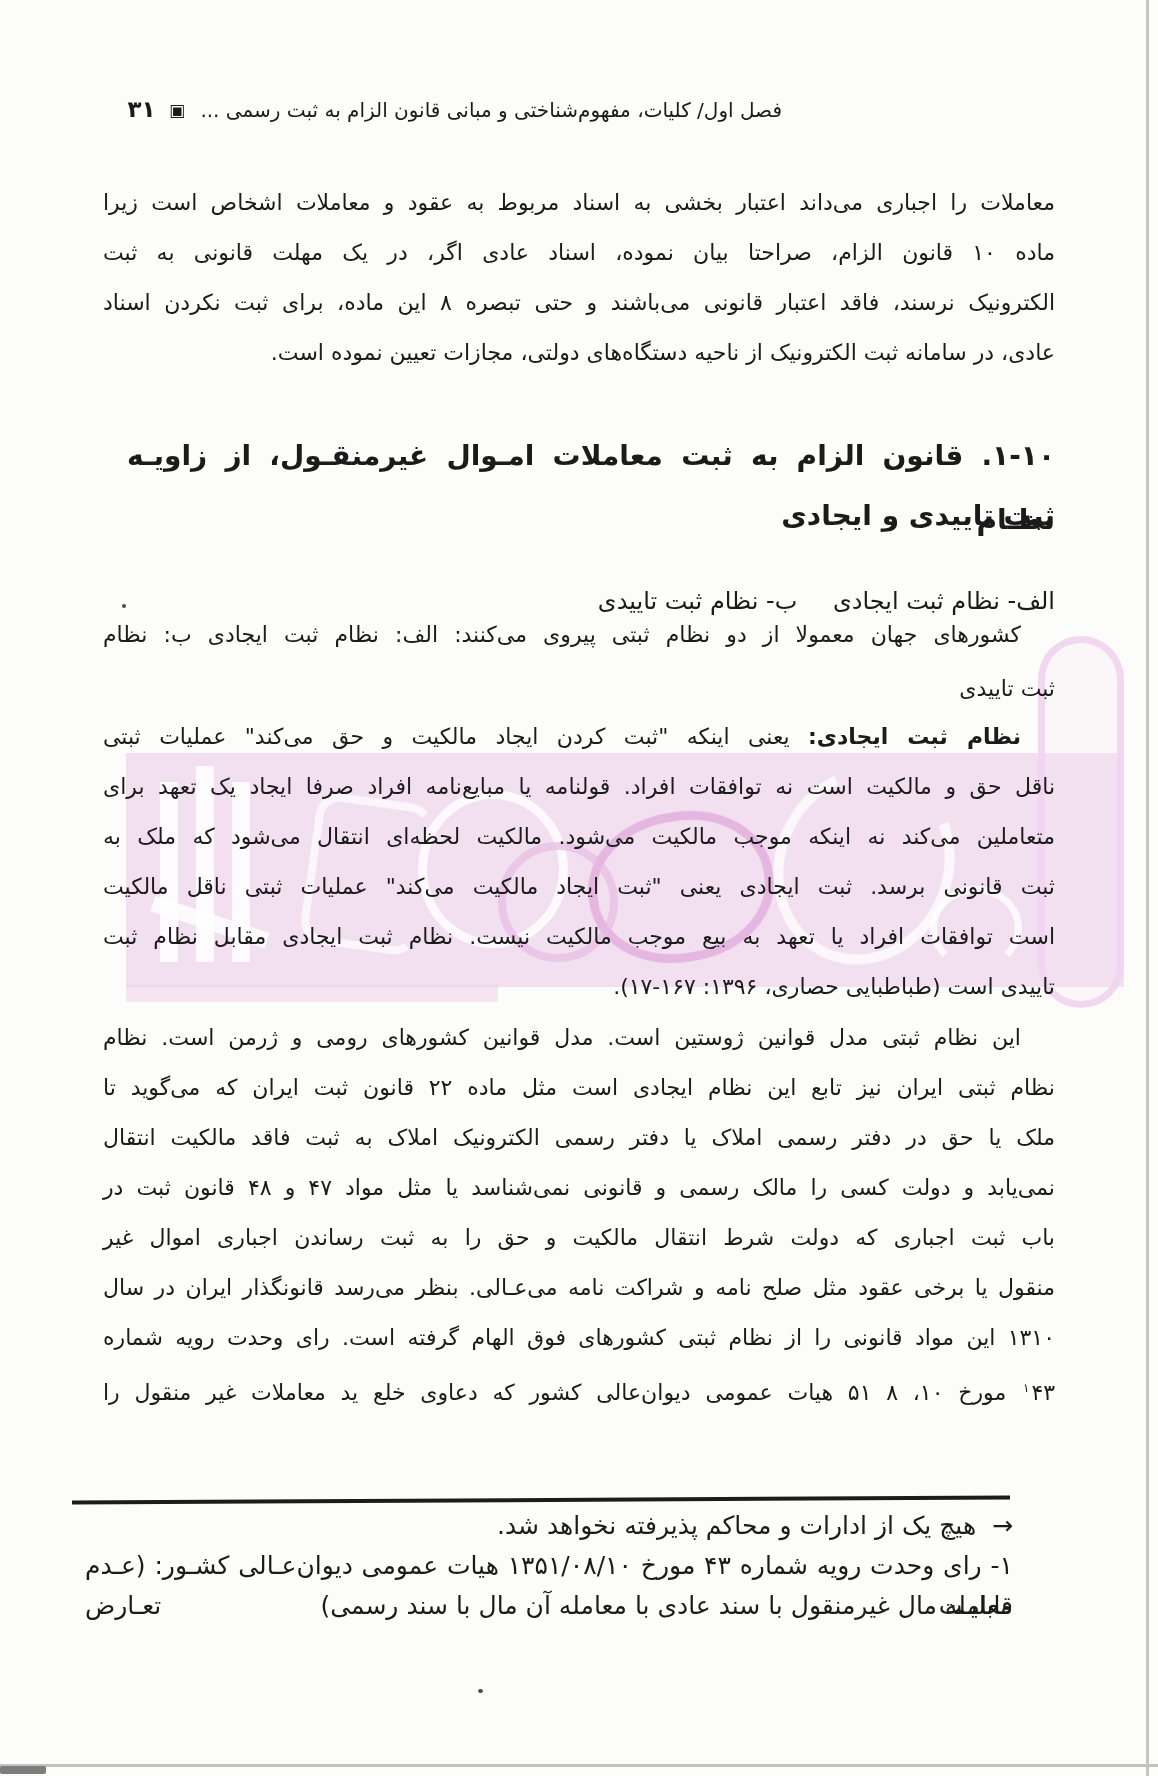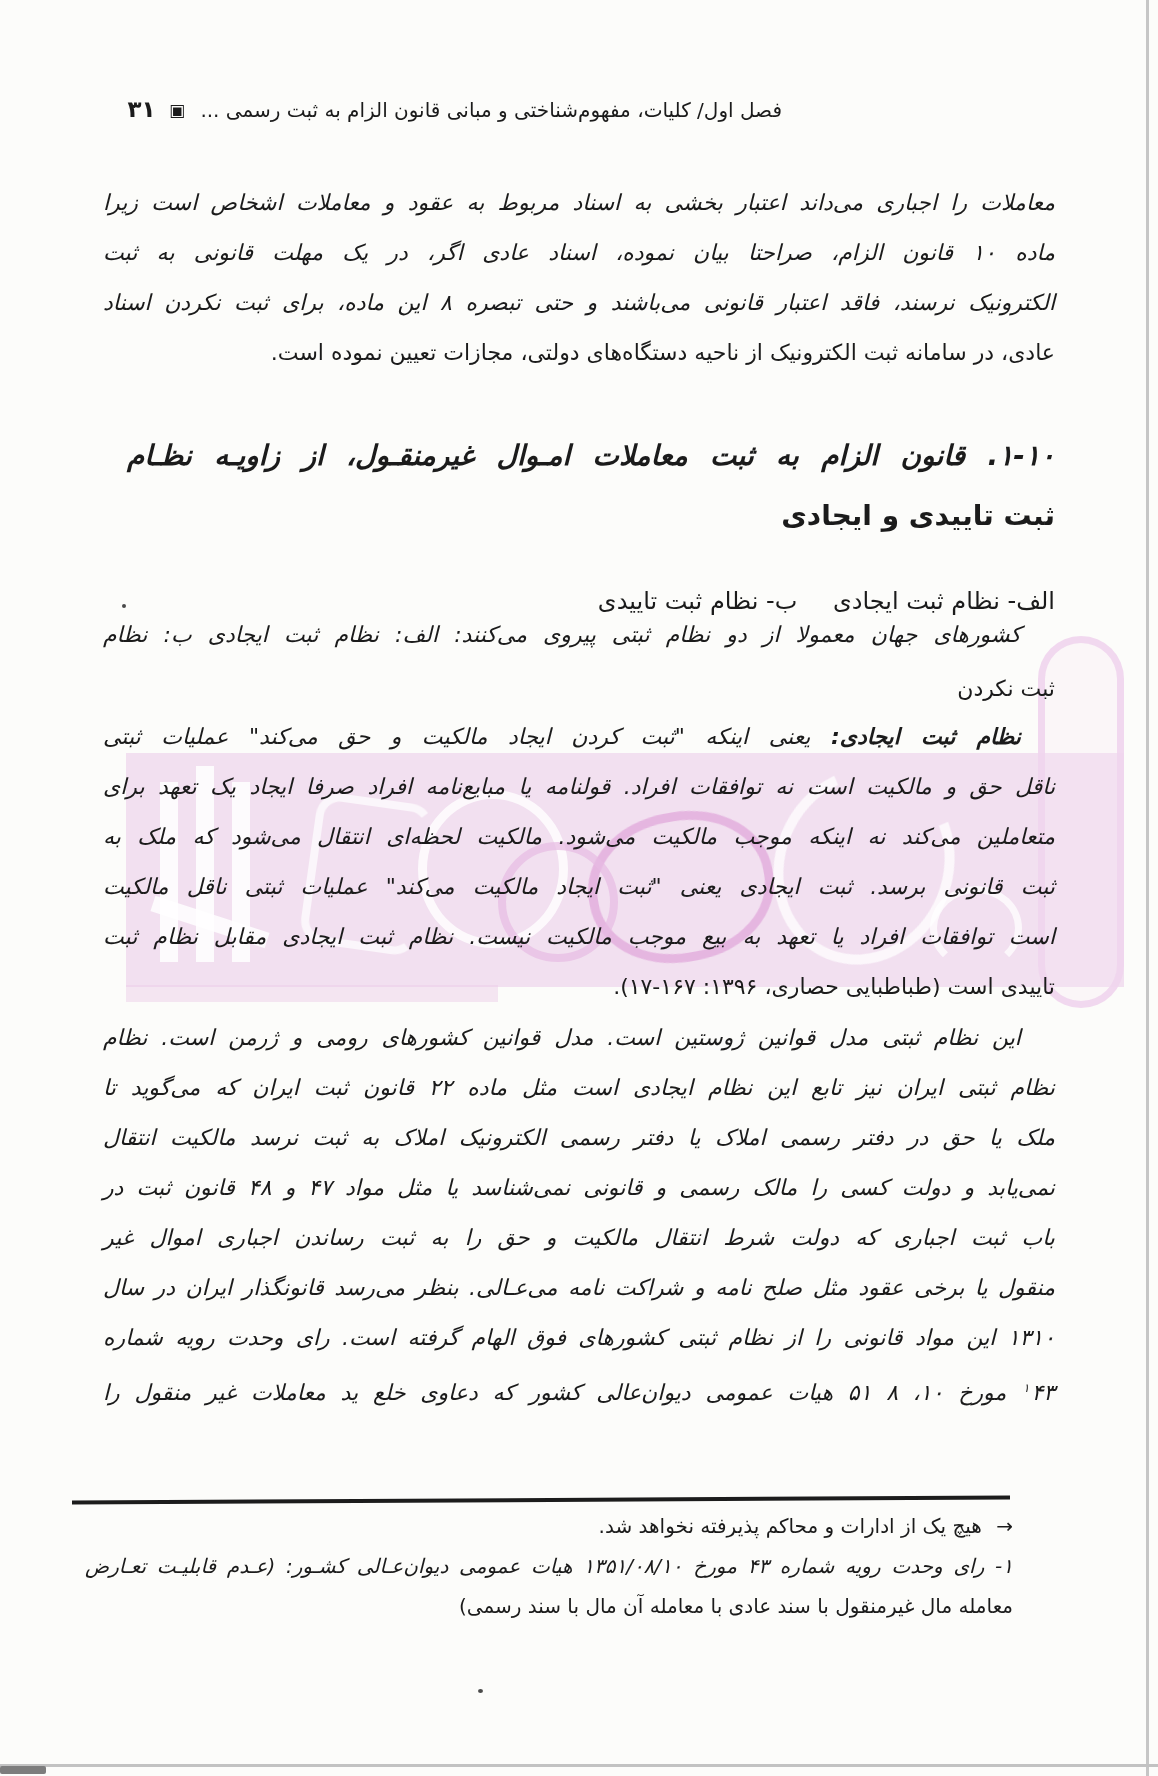--- a/index.html
+++ b/index.html
@@ -5,21 +5,21 @@
   html,body{margin:0;padding:0;background:#e9e9e9;}
   .page{
     position:relative;width:1158px;height:1776px;margin:0 auto;
     background:#fcfcfa;overflow:hidden;
     font-family:"DejaVu Sans",sans-serif;color:#1b1b1b;
   }
   
   .tblock{position:absolute;direction:rtl;z-index:2;}
   .line{height:50px;line-height:50px;white-space:normal;overflow:visible;}
   .h54{height:54px;line-height:54px;}
-  .jl{text-align:justify;text-align-last:justify;font-style:italic;}
+  .jl{text-align:justify;text-align-last:justify;}
   .rl{text-align:right;text-align-last:right;}
   .ind{padding-right:34px;}
   .body-size{font-size:22px;}
   .lead{font-weight:bold;}
   sup.fnref{font-size:12px;vertical-align:super;unicode-bidi:isolate;margin:0 2px;}
 
   .header{top:96px;left:132px;width:650px;font-size:20px;white-space:nowrap;text-align:left;}
   .header .pgbox{display:inline-block;margin:0 9px 0 7px;font-size:17px;transform:translateY(-1px);}
   .header .pgnum{font-weight:bold;font-size:23px;}
 
@@ -30,21 +30,21 @@
             font-size:28px;font-weight:bold;}
   .subhead{top:576px;left:103px;width:952px;height:50px;line-height:50px;
            font-size:24px;font-weight:normal;}
   .subhead .sub-b{margin-right:28px;}
   .para2{top:608px;left:103px;width:952px;}
   .para3{top:712px;left:103px;width:952px;}
   .para4{top:1013px;left:103px;width:952px;}
 
   .separator{position:absolute;top:1498px;left:72px;width:938px;height:4px;
              background:#1c1c1c;transform:rotate(-0.3deg);z-index:2;}
-  .footnotes{top:1506px;left:85px;width:928px;font-size:20px;}
+  .footnotes{top:1506px;left:85px;width:928px;font-size:25px;}
   .fl{height:40px;line-height:40px;}
   .fn-arrow-start{margin-left:8px;display:inline-block;}
   .fn-arrow-end{margin-right:6px;display:inline-block;}
 
   
   .watermark{position:absolute;inset:0;z-index:1;}
   .wm{position:absolute;filter:blur(0.6px);}
   .wm-band{left:126px;top:753px;width:998px;height:234px;background:rgba(234,201,231,0.55);}
   .wm-band2{left:126px;top:985px;width:372px;height:17px;background:rgba(234,201,231,0.45);}
   .wm-rightfrag{left:1038px;top:636px;width:86px;height:372px;
@@ -107,39 +107,39 @@
   <div class="tblock heading1 jl">۱-۱۰. قانون الزام به ثبت معاملات امـوال غیرمنقـول، از زاویـه نظـام</div>
   <div class="tblock heading2 rl">ثبت تاییدی و ایجادی</div>
 
   <div class="tblock subhead rl">
     <span class="sub-a">الف- نظام ثبت ایجادی</span>
     <span class="sub-b">ب- نظام ثبت تاییدی</span>
   </div>
 
   <div class="tblock para2 body-size">
     <div class="line h54 jl ind">کشورهای جهان معمولا از دو نظام ثبتی پیروی می‌کنند: الف: نظام ثبت ایجادی ب: نظام</div>
-    <div class="line h54 rl">ثبت نکردن</div>
+    <div class="line h54 rl">ثبت تاییدی</div>
   </div>
 
   <div class="tblock para3 body-size">
     <div class="line jl ind">
       <span class="lead">نظام ثبت ایجادی:</span>
       <span>یعنی اینکه "ثبت کردن ایجاد مالکیت و حق می‌کند" عملیات ثبتی</span>
     </div>
     <div class="line jl">ناقل حق و مالکیت است نه توافقات افراد. قولنامه یا مبایع‌نامه افراد صرفا ایجاد یک تعهد برای</div>
     <div class="line jl">متعاملین می‌کند نه اینکه موجب مالکیت می‌شود. مالکیت لحظه‌ای انتقال می‌شود که ملک به</div>
     <div class="line jl">ثبت قانونی برسد. ثبت ایجادی یعنی "ثبت ایجاد مالکیت می‌کند" عملیات ثبتی ناقل مالکیت</div>
     <div class="line jl">است توافقات افراد یا تعهد به بیع موجب مالکیت نیست. نظام ثبت ایجادی مقابل نظام ثبت</div>
     <div class="line rl">تاییدی است (طباطبایی حصاری، ۱۳۹۶: ۱۶۷-۱۷).</div>
   </div>
 
   <div class="tblock para4 body-size">
     <div class="line jl ind">این نظام ثبتی مدل قوانین ژوستین است. مدل قوانین کشورهای رومی و ژرمن است. نظام</div>
     <div class="line jl">نظام ثبتی ایران نیز تابع این نظام ایجادی است مثل ماده ۲۲ قانون ثبت ایران که می‌گوید تا</div>
-    <div class="line jl">ملک یا حق در دفتر رسمی املاک یا دفتر رسمی الکترونیک املاک به ثبت نرسد مالکیت انتقال</div>
+    <div class="line jl">ملک یا حق در دفتر رسمی املاک یا دفتر رسمی الکترونیک املاک به ثبت فاقد مالکیت انتقال</div>
     <div class="line jl">نمی‌یابد و دولت کسی را مالک رسمی و قانونی نمی‌شناسد یا مثل مواد ۴۷ و ۴۸ قانون ثبت در</div>
     <div class="line jl">باب ثبت اجباری که دولت شرط انتقال مالکیت و حق را به ثبت رساندن اجباری اموال غیر</div>
     <div class="line jl">منقول یا برخی عقود مثل صلح نامه و شراکت نامه می‌عـالی. بنظر می‌رسد قانونگذار ایران در سال</div>
     <div class="line jl">۱۳۱۰ این مواد قانونی را از نظام ثبتی کشورهای فوق الهام گرفته است. رای وحدت رویه شماره</div>
     <div class="line jl">
       <span>۴۳</span><sup class="fnref">۱</sup>
       <span>مورخ ۱۰، ۸ ۵۱ هیات عمومی دیوان‌عالی کشور که دعاوی خلع ید معاملات غیر منقول را</span>
     </div>
   </div>
 

